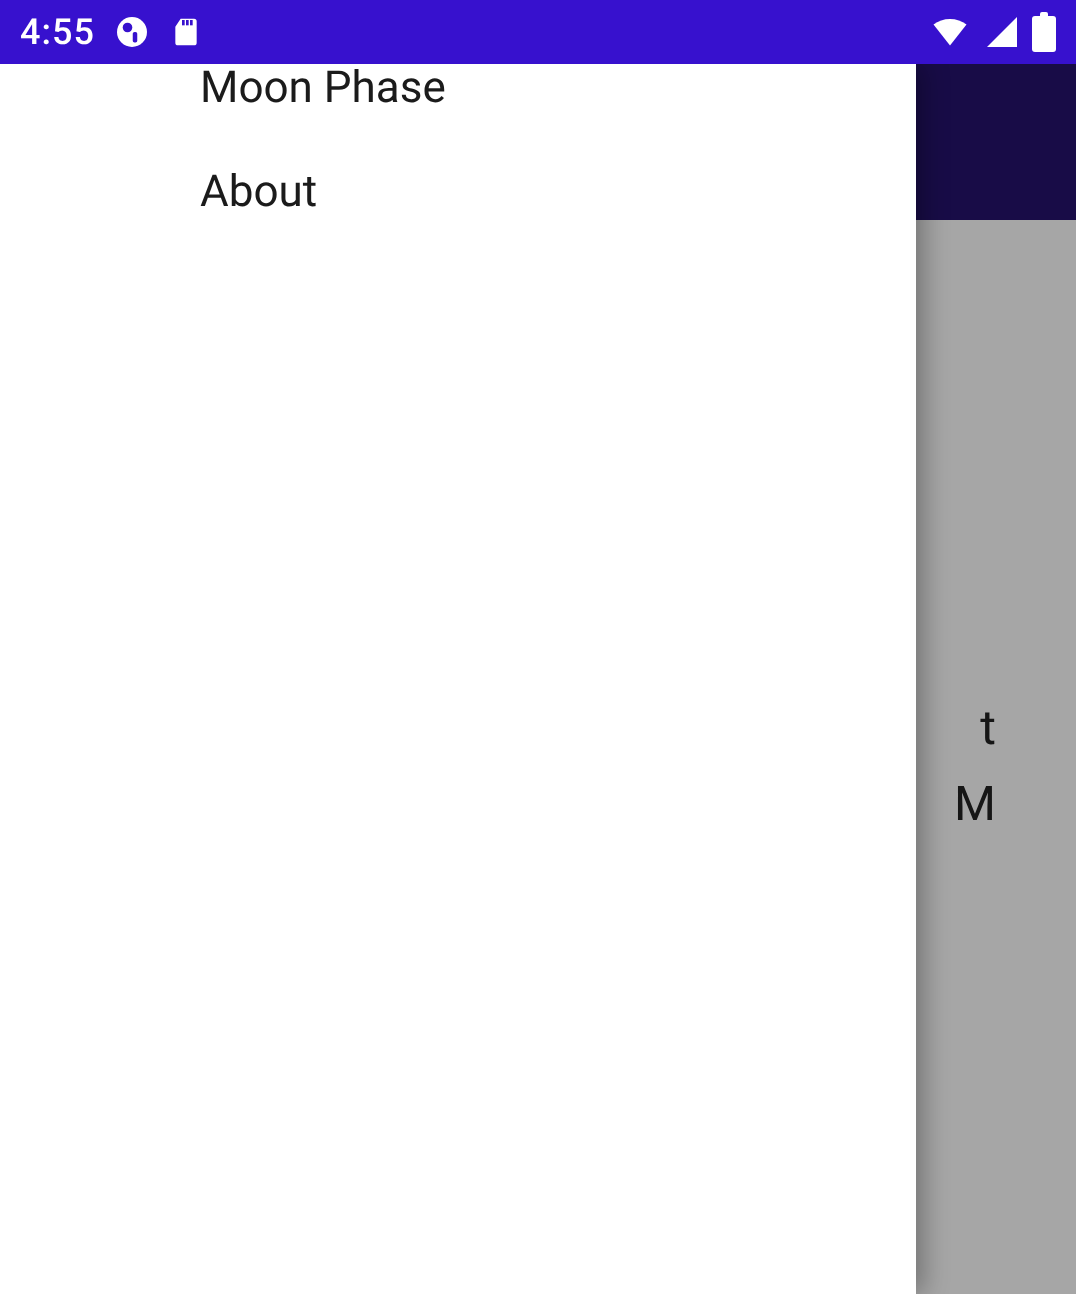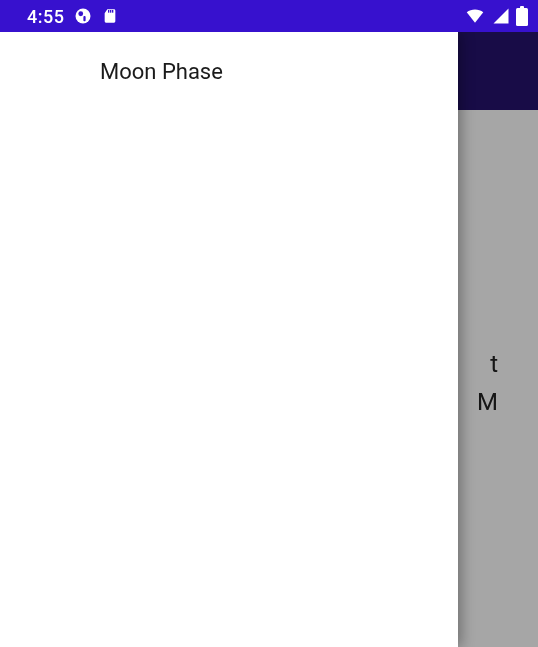--- a/index.html
+++ b/index.html
@@ -2,40 +2,40 @@
 <html><head>
 <meta charset="utf-8">
 <style>
   * { margin: 0; padding: 0; box-sizing: border-box; }
   html, body { width: 538px; height: 647px; overflow: hidden; font-family: Roboto, -apple-system, Helvetica, Arial, sans-serif; }
   .screen { position: relative; width: 538px; height: 647px; background: #ffffff; }
 
   
   .status-bar { position: absolute; top: 0; left: 0; right: 0; height: 32px; background: #3711CE; display: flex; align-items: center; justify-content: space-between; padding: 0 10px; color: #fff; }
   .status-left { display: flex; align-items: center; gap: 10px; }
-  .status-time { font-size: 18px; font-weight: 500; letter-spacing: 0.5px; margin-left: 17px; }
+  .status-time { font-size: 18px; font-weight: 500; letter-spacing: 0.5px; }
   .status-right { display: flex; align-items: center; gap: 6px; }
   .icon svg { display: block; }
 
   
   .app-bar { position: absolute; top: 32px; left: 0; right: 0; height: 78px; background: #26136E; }
 
   
   .content { position: absolute; top: 110px; left: 0; right: 0; bottom: 0; background: #ffffff; }
   .card { position: absolute; left: 40px; right: 40px; top: 100px; display: flex; flex-direction: column; align-items: center; }
   .sun-illustration { position: relative; width: 120px; height: 120px; margin-bottom: 20px; }
   .card-title { font-size: 24px; color: #222; margin-bottom: 10px; font-weight: 400; }
   .card-time { font-size: 24px; color: #222; font-weight: 400; }
 
   
   .scrim { position: absolute; top: 32px; left: 0; right: 0; bottom: 0; background: rgba(0,0,0,0.35); }
 
   
   .drawer { position: absolute; top: 32px; left: 0; width: 458px; bottom: 0; background: #ffffff; box-shadow: 4px 0 12px rgba(0,0,0,0.3); }
-  .drawer-item { height: 52px; display: flex; align-items: flex-end; padding-left: 100px; font-size: 22px; color: #1b1b1b; cursor: pointer; }
+  .drawer-item { height: 52px; display: flex; align-items: flex-start; padding-left: 100px; font-size: 22px; color: #1b1b1b; cursor: pointer; }
   .drawer-item.selected { background: #e9e9e9; }
 </style>
 </head>
 <body>
 
 <div class="screen">
 
   <div class="app-bar"></div>
 
   <div class="content">
@@ -55,20 +55,23 @@
         <div class="card-time">M</div>
       </div>
     </div>
   </div>
 
   <div class="scrim"></div>
 
   <div class="drawer">
     <div class="drawer-item">
       <span>Moon Phase</span>
+    </div>
+    <div class="drawer-item">
+      <span>About</span>
     </div>
   </div>
 
   <div class="status-bar">
     <div class="status-left">
       <span class="status-time">4:55</span>
       <span class="icon">
         <svg width="18" height="18" viewBox="0 0 24 24">
             <circle cx="12" cy="12" r="10" fill="#fff"></circle>
             <circle cx="9" cy="9" r="3.2" fill="#3711CE"></circle>

